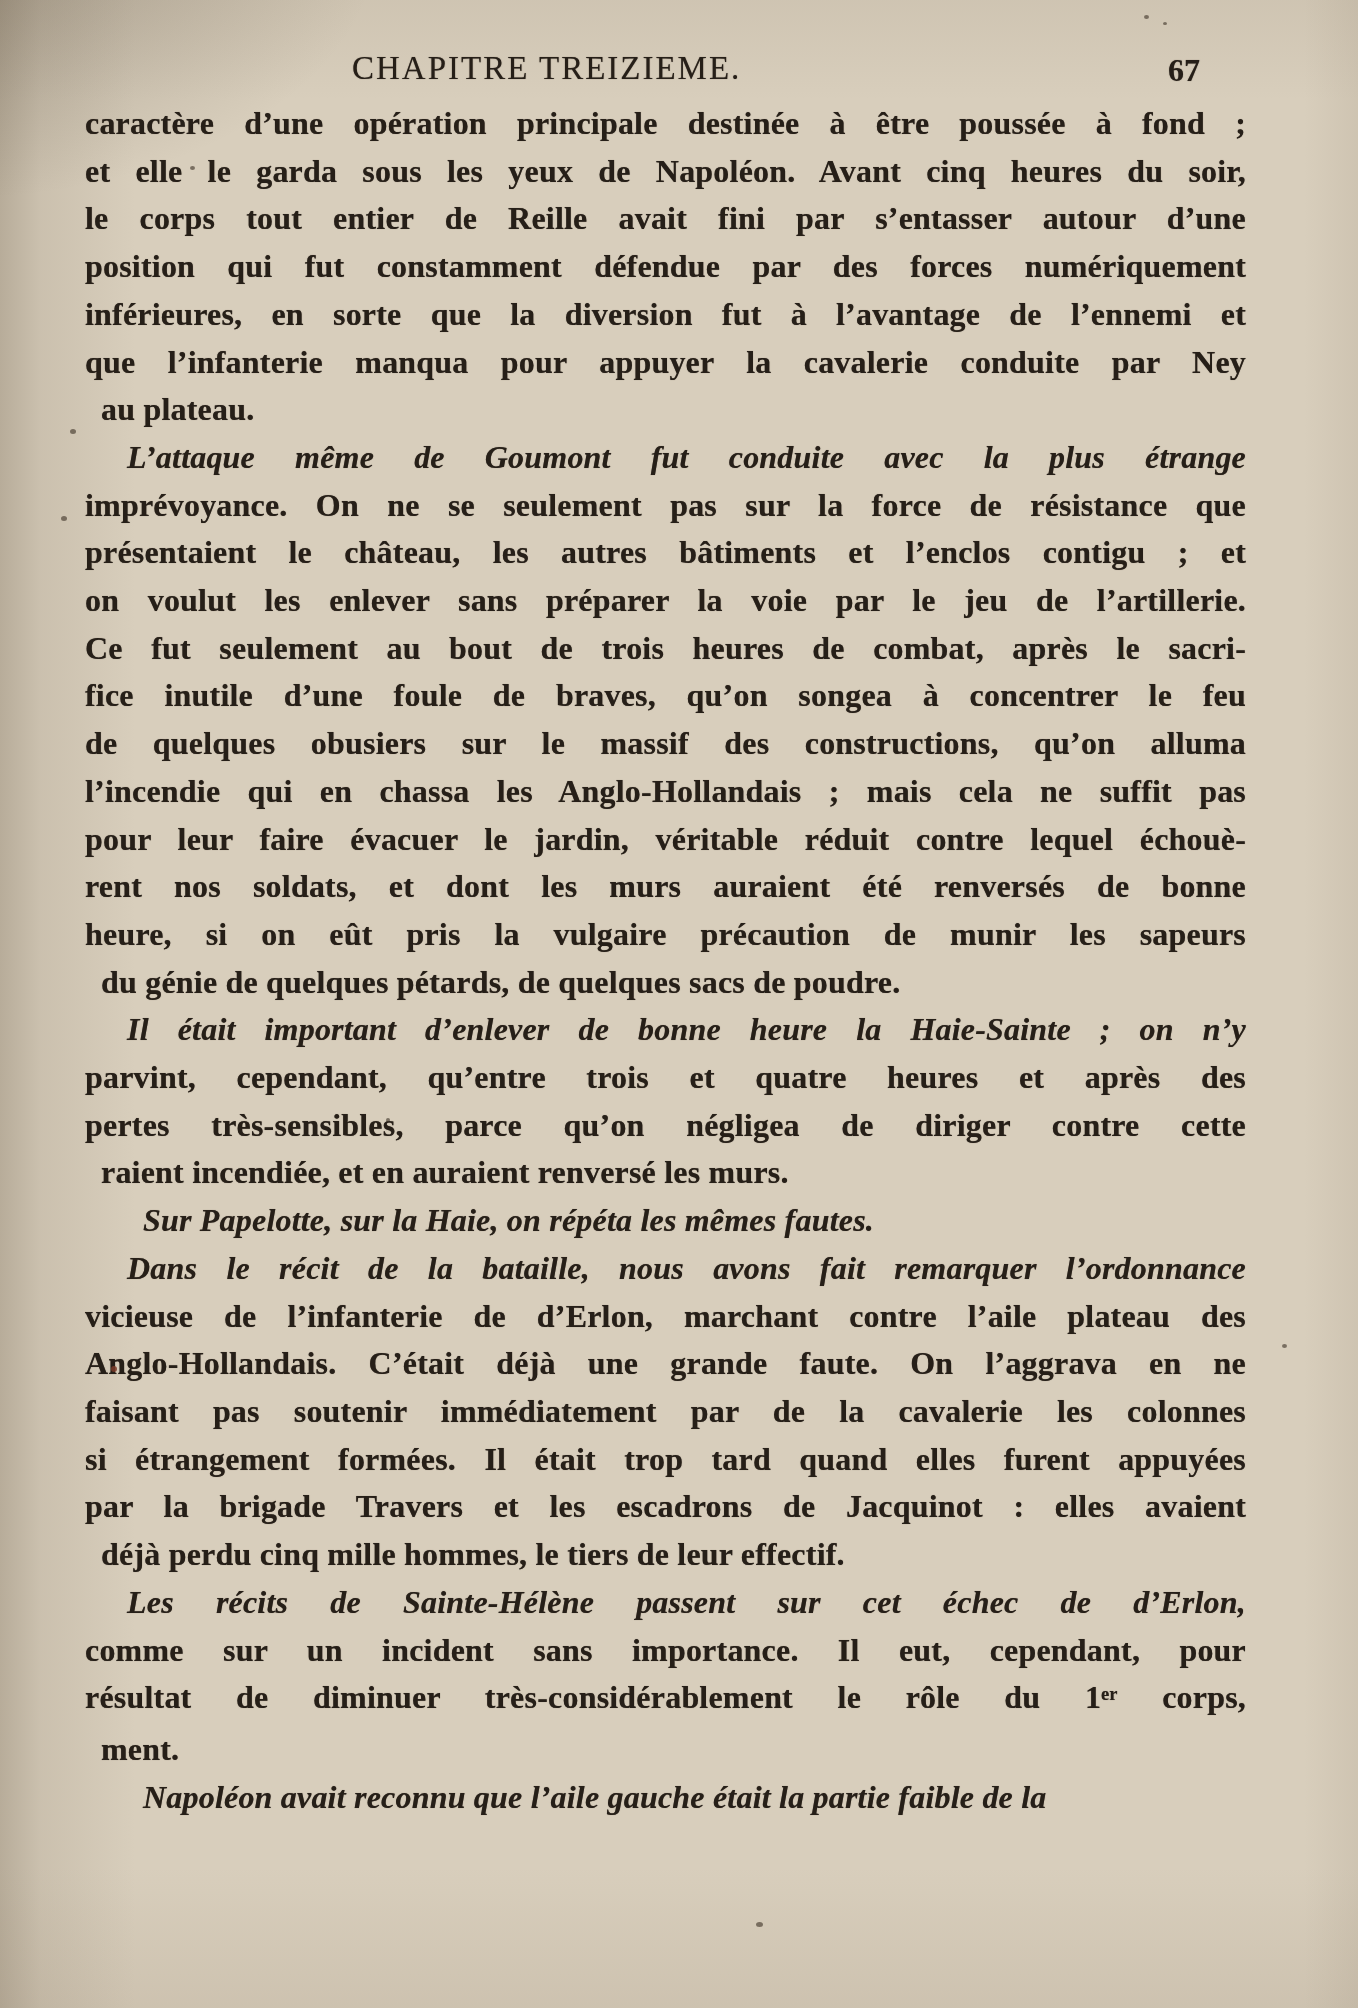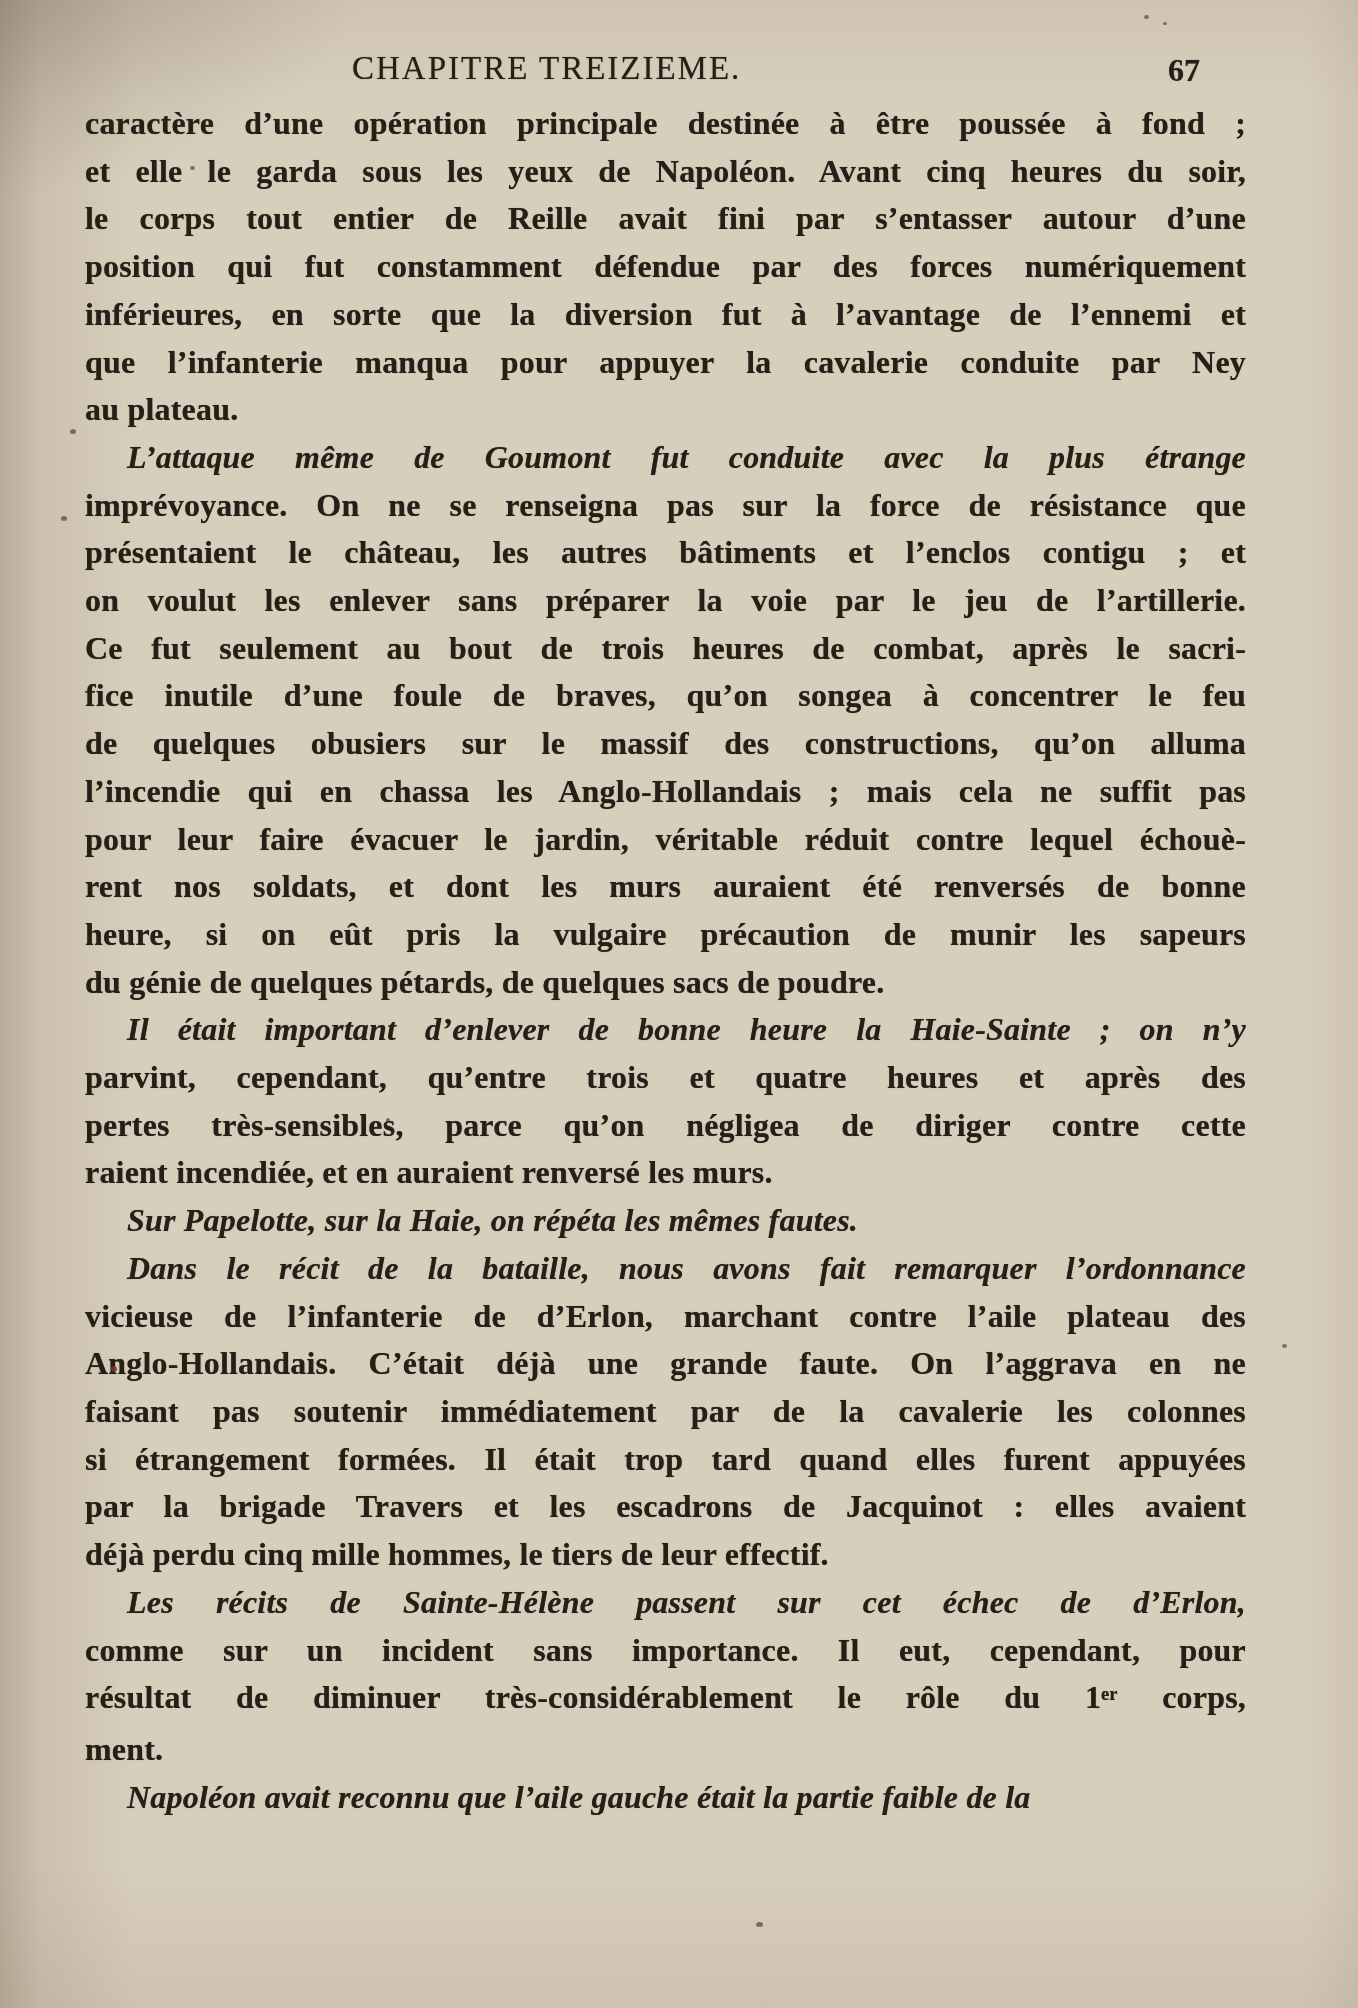--- a/index.html
+++ b/index.html
@@ -29,21 +29,21 @@
     font-size:32px;font-weight:700;
     text-shadow:0 0 1px rgba(38,28,18,0.55);
   }
   .text-block{
     position:absolute;left:85px;top:100px;width:1161px;
     font-size:32px;font-weight:700;line-height:47.7px;
     letter-spacing:0.2px;
     text-shadow:0 0 0.7px rgba(38,28,18,0.65);
   }
   .line{text-align:justify;text-align-last:justify;}
-  .line.last{text-align-last:auto;}
+  .line.last{text-align-last:auto;margin-left:16px;}
   .line.indent{text-indent:42px;font-style:italic;}
   .line sup{
     font-size:0.58em;
     vertical-align:baseline;
     position:relative;top:-0.45em;
     letter-spacing:0;
   }
   .speck{
     position:absolute;border-radius:50%;
     background:#463c30;opacity:0.65;
@@ -59,21 +59,21 @@
 
   <div class="text-block">
       <div class="line">caractère d’une opération principale destinée à être poussée à fond ;</div>
       <div class="line">et elle le garda sous les yeux de Napoléon. Avant cinq heures du soir,</div>
       <div class="line">le corps tout entier de Reille avait fini par s’entasser autour d’une</div>
       <div class="line">position qui fut constamment défendue par des forces numériquement</div>
       <div class="line">inférieures, en sorte que la diversion fut à l’avantage de l’ennemi et</div>
       <div class="line">que l’infanterie manqua pour appuyer la cavalerie conduite par Ney</div>
       <div class="line last">au plateau.</div>
       <div class="line indent">L’attaque même de Goumont fut conduite avec la plus étrange</div>
-      <div class="line">imprévoyance. On ne se renseigna pas sur la force de résistance que</div>
+      <div class="line">imprévoyance. On ne se seulement pas sur la force de résistance que</div>
       <div class="line">présentaient le château, les autres bâtiments et l’enclos contigu ; et</div>
       <div class="line">on voulut les enlever sans préparer la voie par le jeu de l’artillerie.</div>
       <div class="line">Ce fut seulement au bout de trois heures de combat, après le sacri-</div>
       <div class="line">fice inutile d’une foule de braves, qu’on songea à concentrer le feu</div>
       <div class="line">de quelques obusiers sur le massif des constructions, qu’on alluma</div>
       <div class="line">l’incendie qui en chassa les Anglo-Hollandais ; mais cela ne suffit pas</div>
       <div class="line">pour leur faire évacuer le jardin, véritable réduit contre lequel échouè-</div>
       <div class="line">rent nos soldats, et dont les murs auraient été renversés de bonne</div>
       <div class="line">heure, si on eût pris la vulgaire précaution de munir les sapeurs</div>
       <div class="line last">du génie de quelques pétards, de quelques sacs de poudre.</div>

